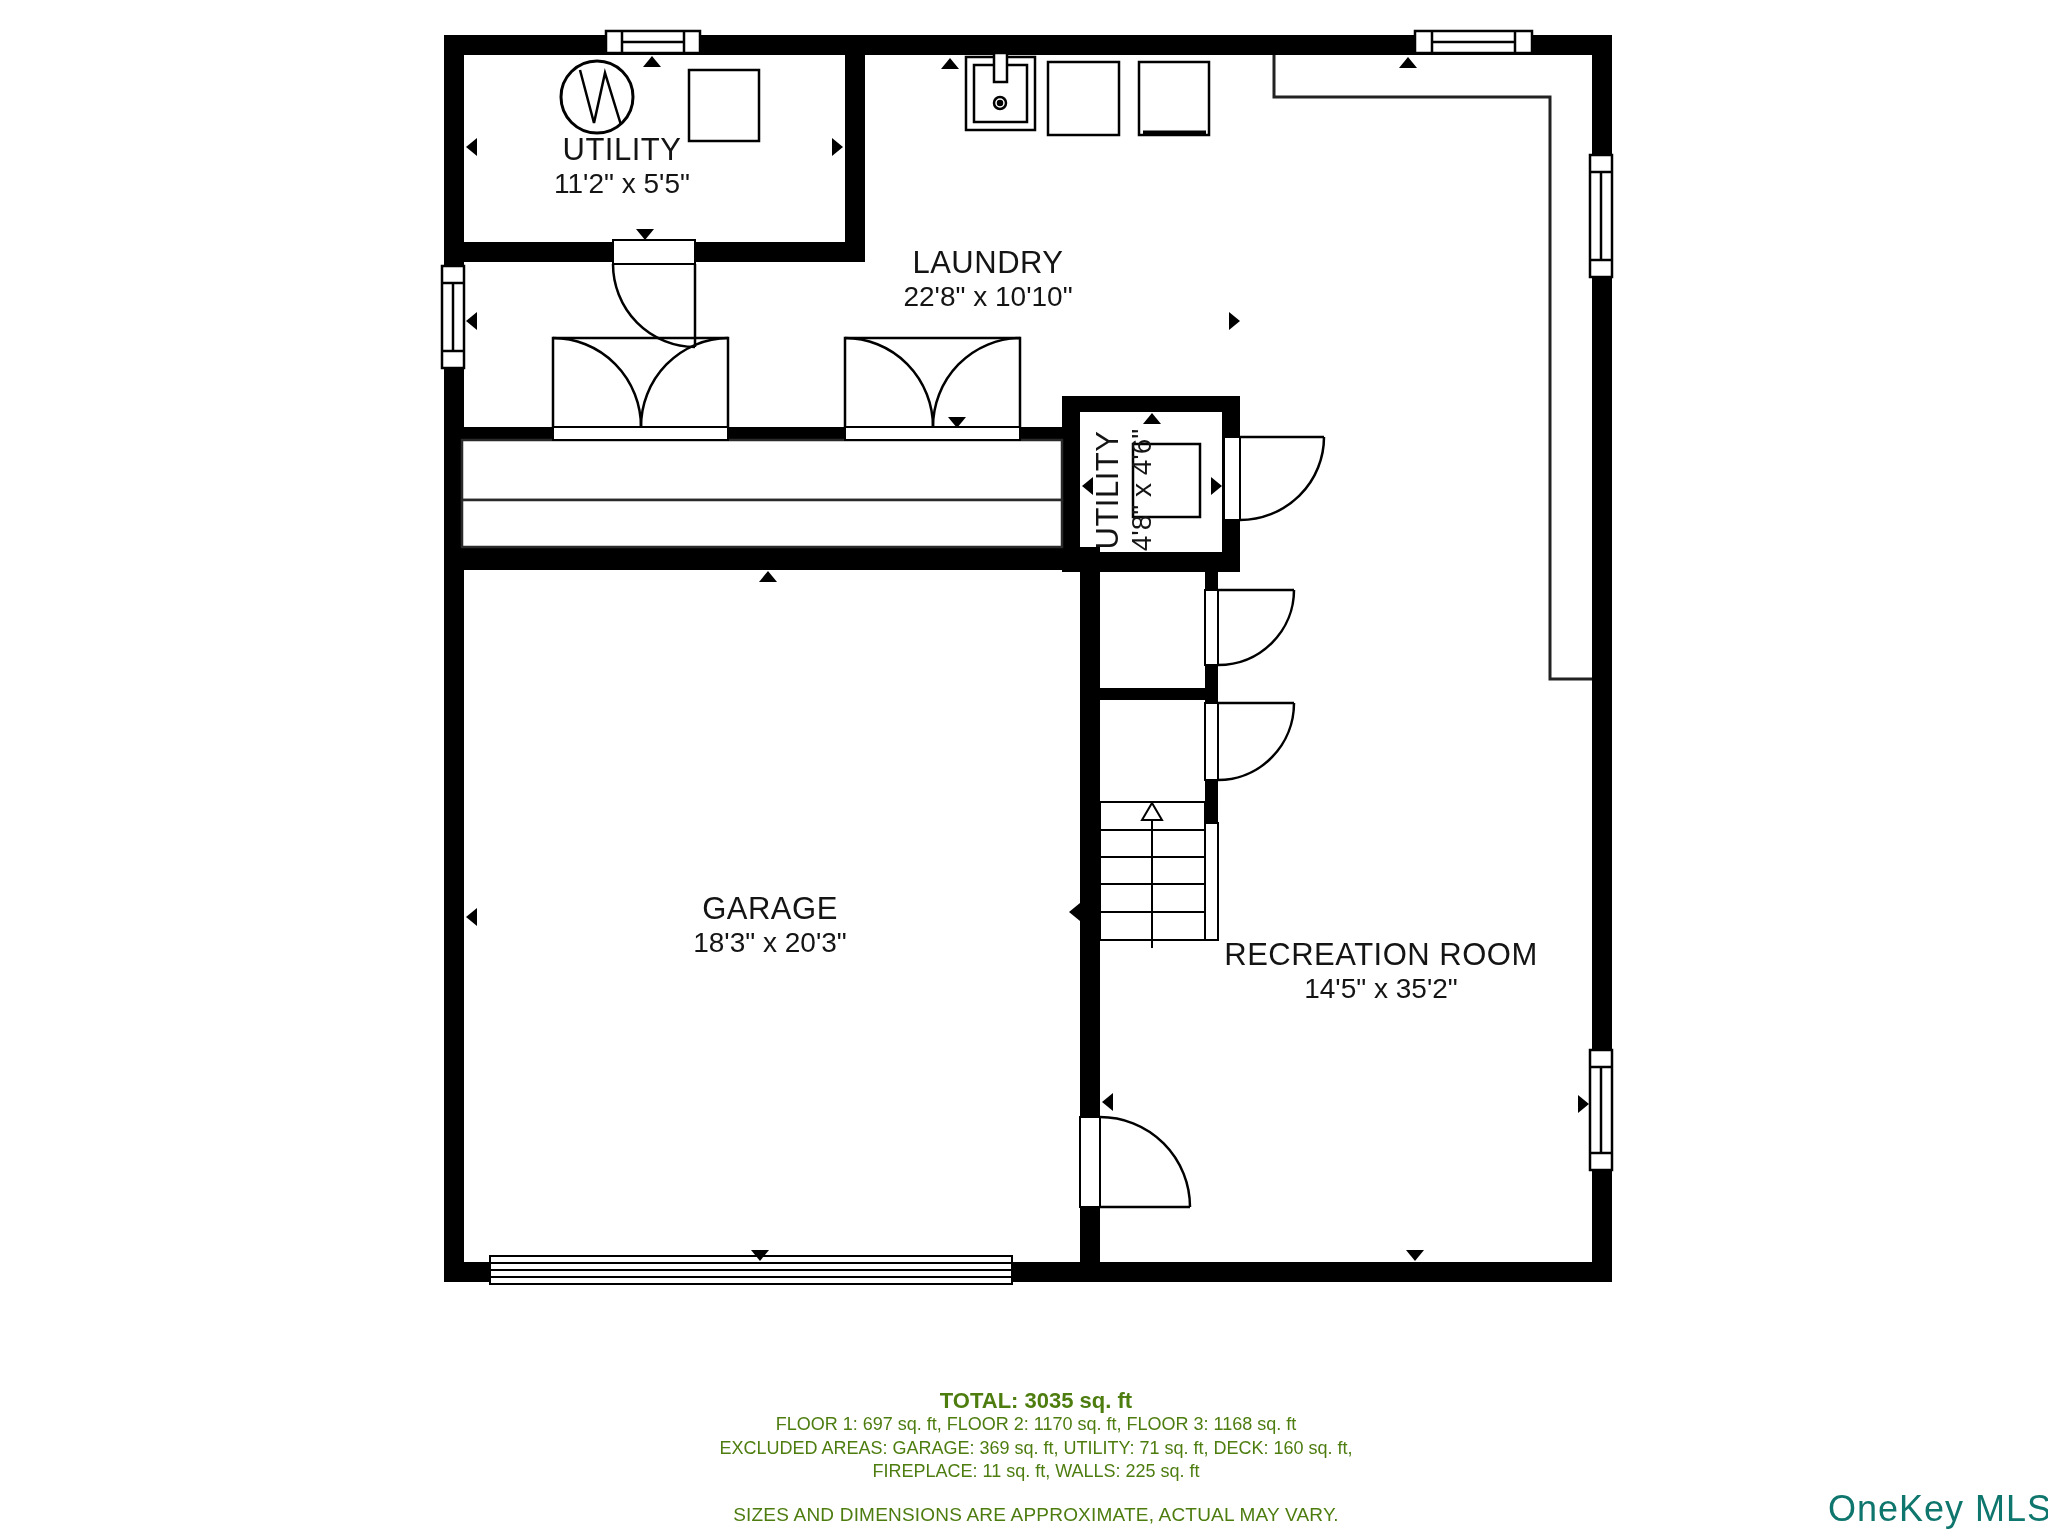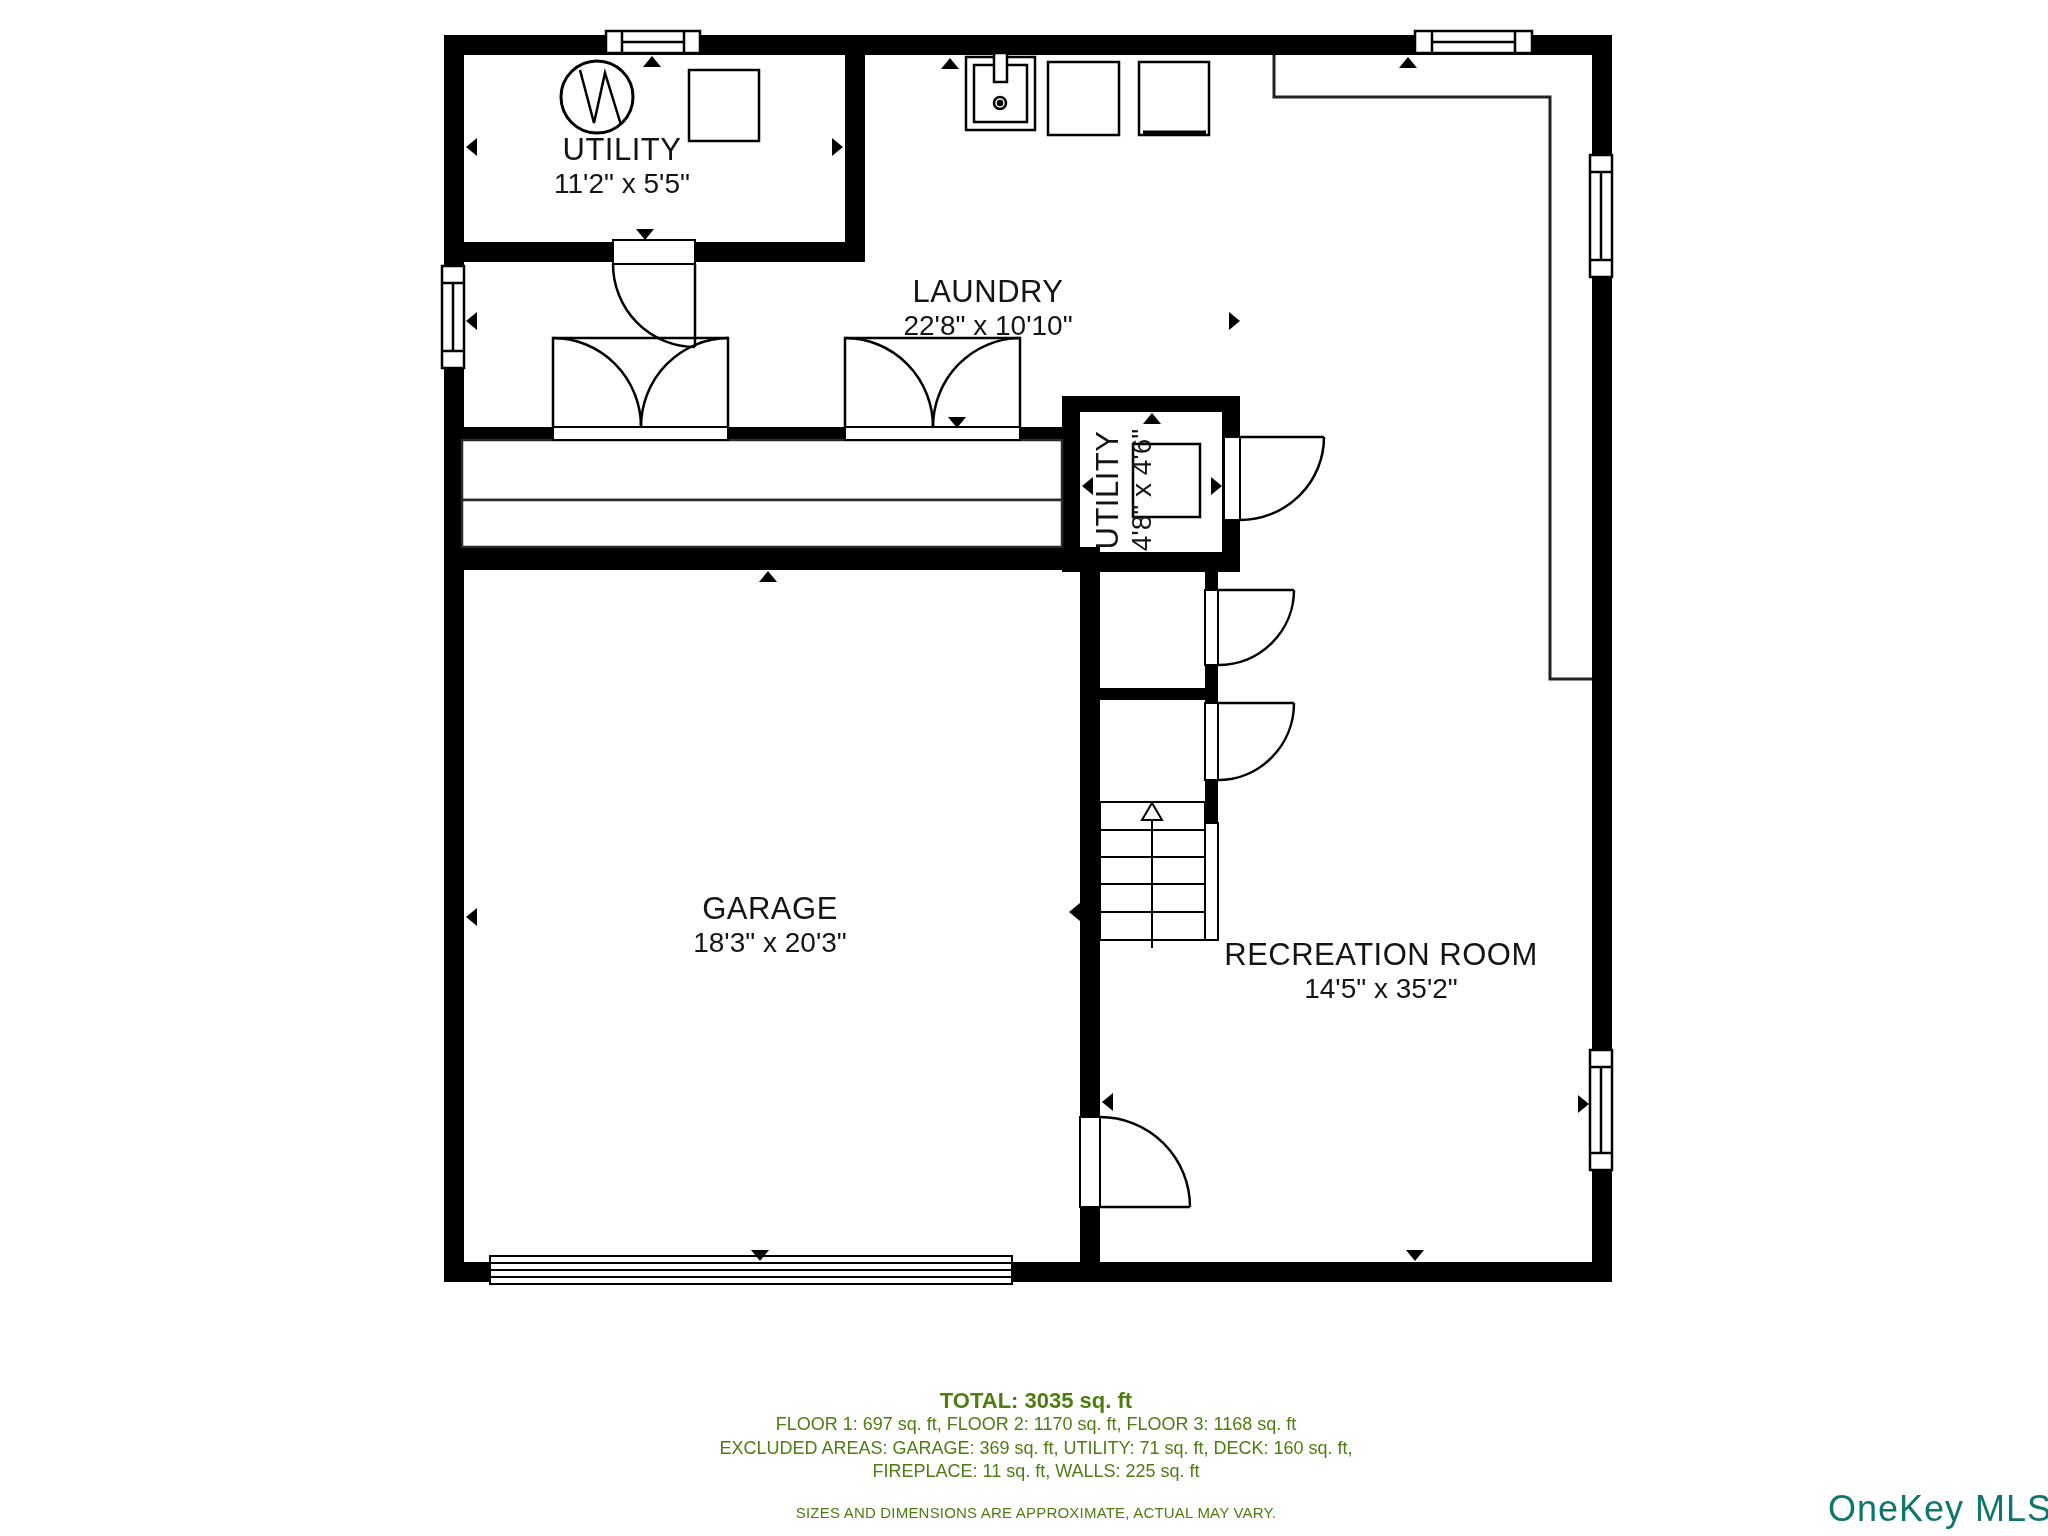--- a/index.html
+++ b/index.html
@@ -8,21 +8,21 @@
     font-family:"Liberation Sans","DejaVu Sans",sans-serif;color:#141414;padding-left:12px;
   }
   .plan-svg{position:absolute;left:0;top:0;}
   .room-label{position:absolute;transform:translate(-50%,-50%);text-align:center;white-space:nowrap;color:#141414;}
   .room-name{font-size:31px;line-height:34px;letter-spacing:.5px;}
   .room-dims{font-size:28px;line-height:33px;}
   .rotated{transform:translate(-50%,-50%) rotate(-90deg);display:flex;flex-direction:column;align-items:center;}
   .footer{position:absolute;left:24px;top:1389px;width:2024px;text-align:center;color:#4d7c0f;}
   .footer-total{font-size:22px;font-weight:bold;line-height:24px;}
   .footer-line{font-size:18px;line-height:23.5px;}
-  .footer-disclaimer{font-size:15px;margin-top:20px;letter-spacing:.2px;}
+  .footer-disclaimer{font-size:19px;margin-top:20px;letter-spacing:.2px;}
   .watermark{position:absolute;right:8px;bottom:6px;font-size:36px;color:#0f766e;letter-spacing:1px;}
 </style>
 </head>
 <body>
 
 <div class="canvas">
 
   <svg class="plan-svg" width="2048" height="1536" viewBox="0 0 2048 1536">
 
     <g fill="#000000">
@@ -186,21 +186,21 @@
       <polygon points="1222,486 1211,477 1211,495"></polygon>
       <polygon points="1589,1104 1578,1095 1578,1113"></polygon>
     </g>
   </svg>
 
   <div class="room-label" style="left:622px;top:166px;">
     <div class="room-name">UTILITY</div>
     <div class="room-dims">11'2" x 5'5"</div>
   </div>
 
-  <div class="room-label" style="left:988px;top:308px;">
+  <div class="room-label" style="left:988px;top:279px;">
     <div class="room-name">LAUNDRY</div>
     <div class="room-dims">22'8" x 10'10"</div>
   </div>
 
   <div class="room-label rotated" style="left:1124px;top:490px;">
     <div class="room-name">UTILITY</div>
     <div class="room-dims">4'8" x 4'6"</div>
   </div>
 
   <div class="room-label" style="left:770px;top:925px;">

